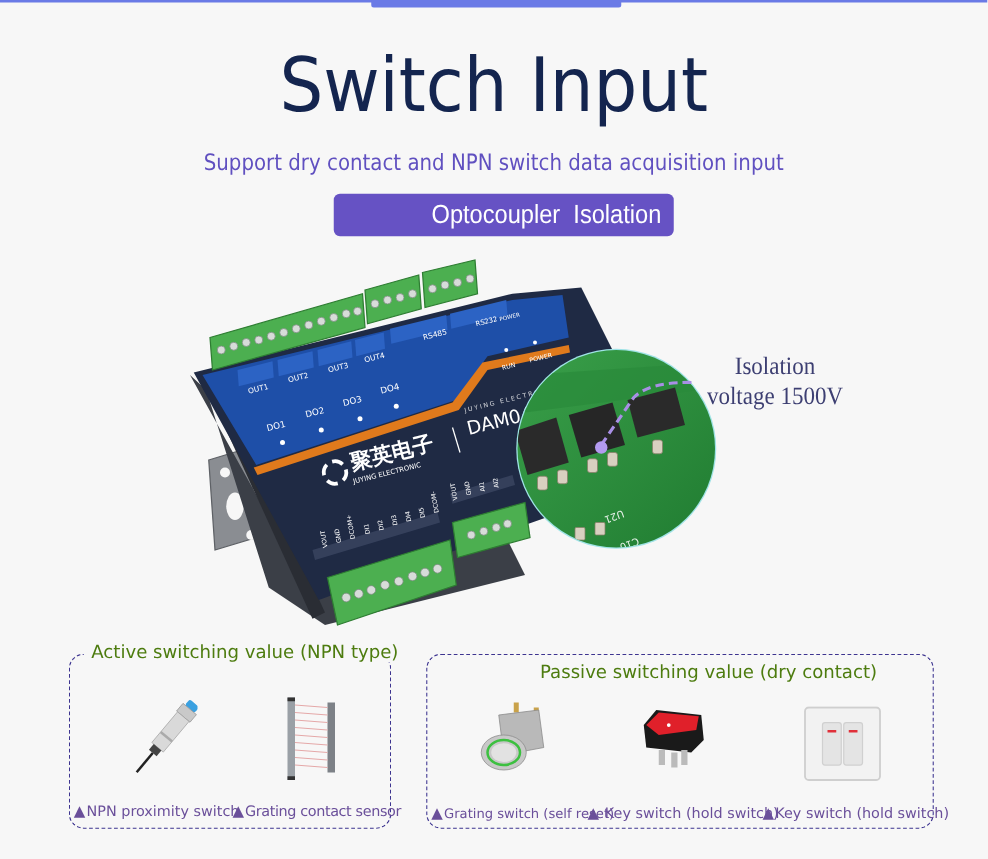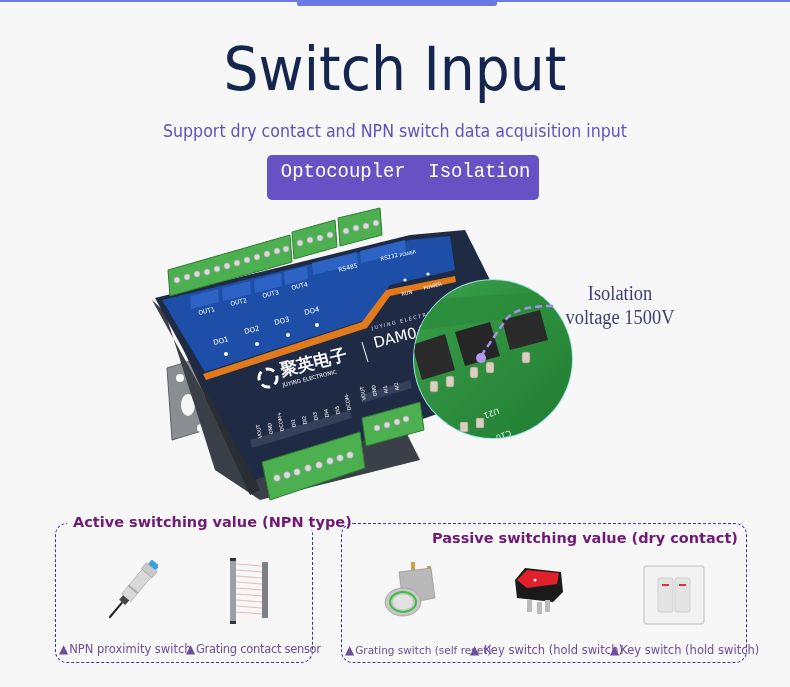--- a/index.html
+++ b/index.html
@@ -1,33 +1,33 @@
 <!DOCTYPE html>
 <html><head>
 <meta charset="utf-8">
 <style>
   html,body{margin:0;padding:0;}
   body{width:790px;height:687px;background:#f7f7f7;position:relative;overflow:hidden;font-family:"Liberation Sans","DejaVu Sans",sans-serif;}
   .topline{position:absolute;left:0;top:0;width:790px;height:2px;background:#6a7ae6;}
   .toptab{position:absolute;left:297px;top:0;width:200px;height:6px;background:#6a7ae6;border-radius:0 0 2px 2px;}
   .title{position:absolute;left:0;top:34px;width:790px;text-align:center;font-size:60px;color:#14254f;font-family:"DejaVu Sans",sans-serif;font-weight:normal;letter-spacing:0px;transform:scaleX(0.92);}
   .subtitle{position:absolute;left:0;top:120px;width:790px;text-align:center;font-size:18px;color:#6050c0;font-family:"DejaVu Sans",sans-serif;transform:scaleX(0.88);}
-  .badge{position:absolute;left:267px;top:155px;width:272px;height:45px;background:#6652c4;border-radius:5px;color:#fff;font-family:Liberation Mono, monospace;font-size:21px;line-height:34px;text-align:left;transform-origin:center;}
+  .badge{position:absolute;left:267px;top:155px;width:272px;height:34px;background:#6652c4;border-radius:5px;color:#fff;font-family:Liberation Sans, sans-serif;font-size:21px;line-height:34px;text-align:right;transform-origin:center;}
   .badge span{display:inline-block;transform:scaleX(0.9);}
 
   
   .device{position:absolute;left:0;top:0;width:790px;height:510px;}
   .iso-label{position:absolute;left:540px;top:281px;width:160px;text-align:center;color:#3d3f72;font-family:Liberation Serif, serif;font-size:20px;line-height:24px;}
   .iso-label div{transform:scaleX(0.92);}
 
   
   .panel{position:absolute;border:1.5px dashed #3d3490;border-radius:12px;}
   .panel-left{left:55px;top:523px;width:256px;height:138px;}
   .panel-right{left:341px;top:523px;width:404px;height:138px;}
-  .panel-title{position:absolute;top:514px;background:#f7f7f7;padding:0 6px;color:#701a75;font-size:14.5px;font-family:"DejaVu Sans",sans-serif;white-space:nowrap;font-weight:bold;}
+  .panel-title{position:absolute;top:514px;background:#f7f7f7;padding:0 6px;color:#4d7c0f;font-size:14.5px;font-family:"DejaVu Sans",sans-serif;white-space:nowrap;}
   .pt-left{left:67px;}
   .pt-right{left:426px;margin-top:16px;}
   .cap{position:absolute;top:642px;color:#6a4f9a;font-size:11.5px;white-space:nowrap;font-family:"DejaVu Sans",sans-serif;}
   .cap .tri{color:#6a4f9a;font-size:12px;margin-right:1px;}
   .item{position:absolute;}
 </style>
 </head>
 <body>
 
 <div class="topline"></div>

